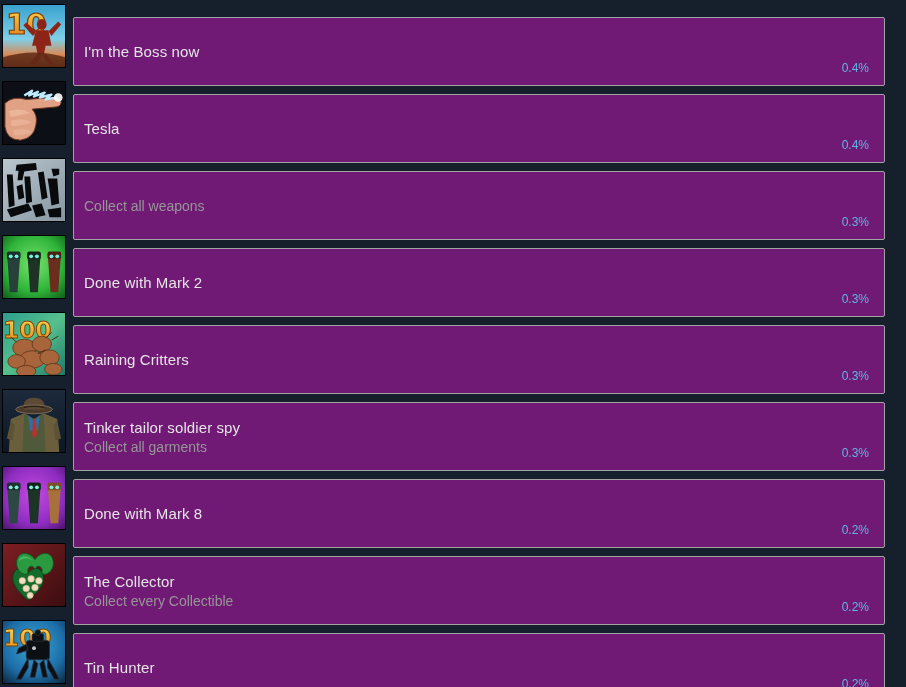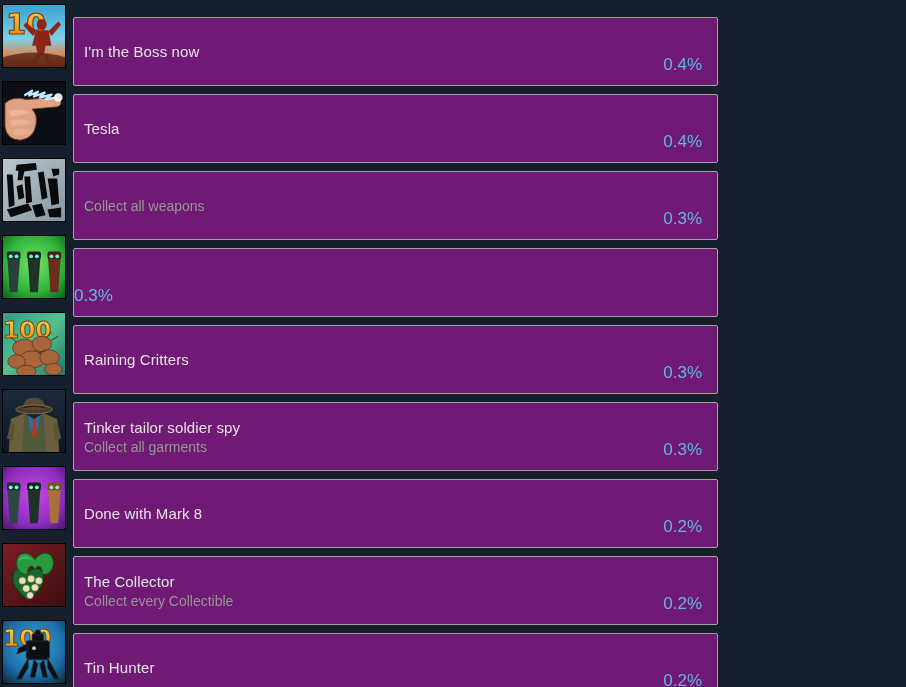--- a/index.html
+++ b/index.html
@@ -17,21 +17,21 @@
   }
 
   #achievement-list {
     width: 906px;
     display: block;
   }
 
   .ach-row {
     position: relative;
     height: 77px;
-    width: 718px;
+    width: 885px;
     display: flex;
     align-items: flex-start;
   }
 
   .ach-icon {
     width: 64px;
     height: 64px;
     flex: 0 0 64px;
     margin-top: 4px;
     margin-left: 2px;
@@ -70,21 +70,21 @@
 
   .ach-desc {
     font-size: 14px;
     line-height: 16px;
     color: #969696;
     margin-top: 1px;
   }
 
   .ach-pct {
     flex: 0 0 auto;
-    font-size: 17px;
+    font-size: 12px;
     color: #60b5e6;
     padding-right: 15px;
     align-self: flex-end;
     margin-bottom: 10px;
     font-weight: 400;
   }
 
   .ach-row.with-desc .ach-pct {
     margin-bottom: 10px;
   }
@@ -220,20 +220,23 @@
           <path d="M0 4 L14 4 L13 16 L11 44 L3 44 L1 16 Z" fill="#6b2e1e"></path>
           <rect x="0" y="2" width="14" height="8" rx="2" fill="#4a2014"></rect>
           <circle cx="4" cy="7" r="2" fill="#6ff0e0"></circle>
                 <circle cx="10" cy="7" r="2" fill="#6ff0e0"></circle>
         </g>
       </g>
     </svg>
         </div>
       </div>
       <div class="ach-body">
+        <div class="ach-text">
+          <div class="ach-title">Done with Mark 2</div>
+        </div>
         <div class="ach-pct">0.3%</div>
       </div>
     </div>
     <div class="ach-row">
       <div class="ach-icon">
         <div class="icon-art">
     <svg viewBox="0 0 64 64" preserveAspectRatio="none">
       <defs>
         <linearGradient id="gt" x1="0" y1="0" x2="1" y2="1">
           <stop offset="0" stop-color="#2e9e8f"></stop>

